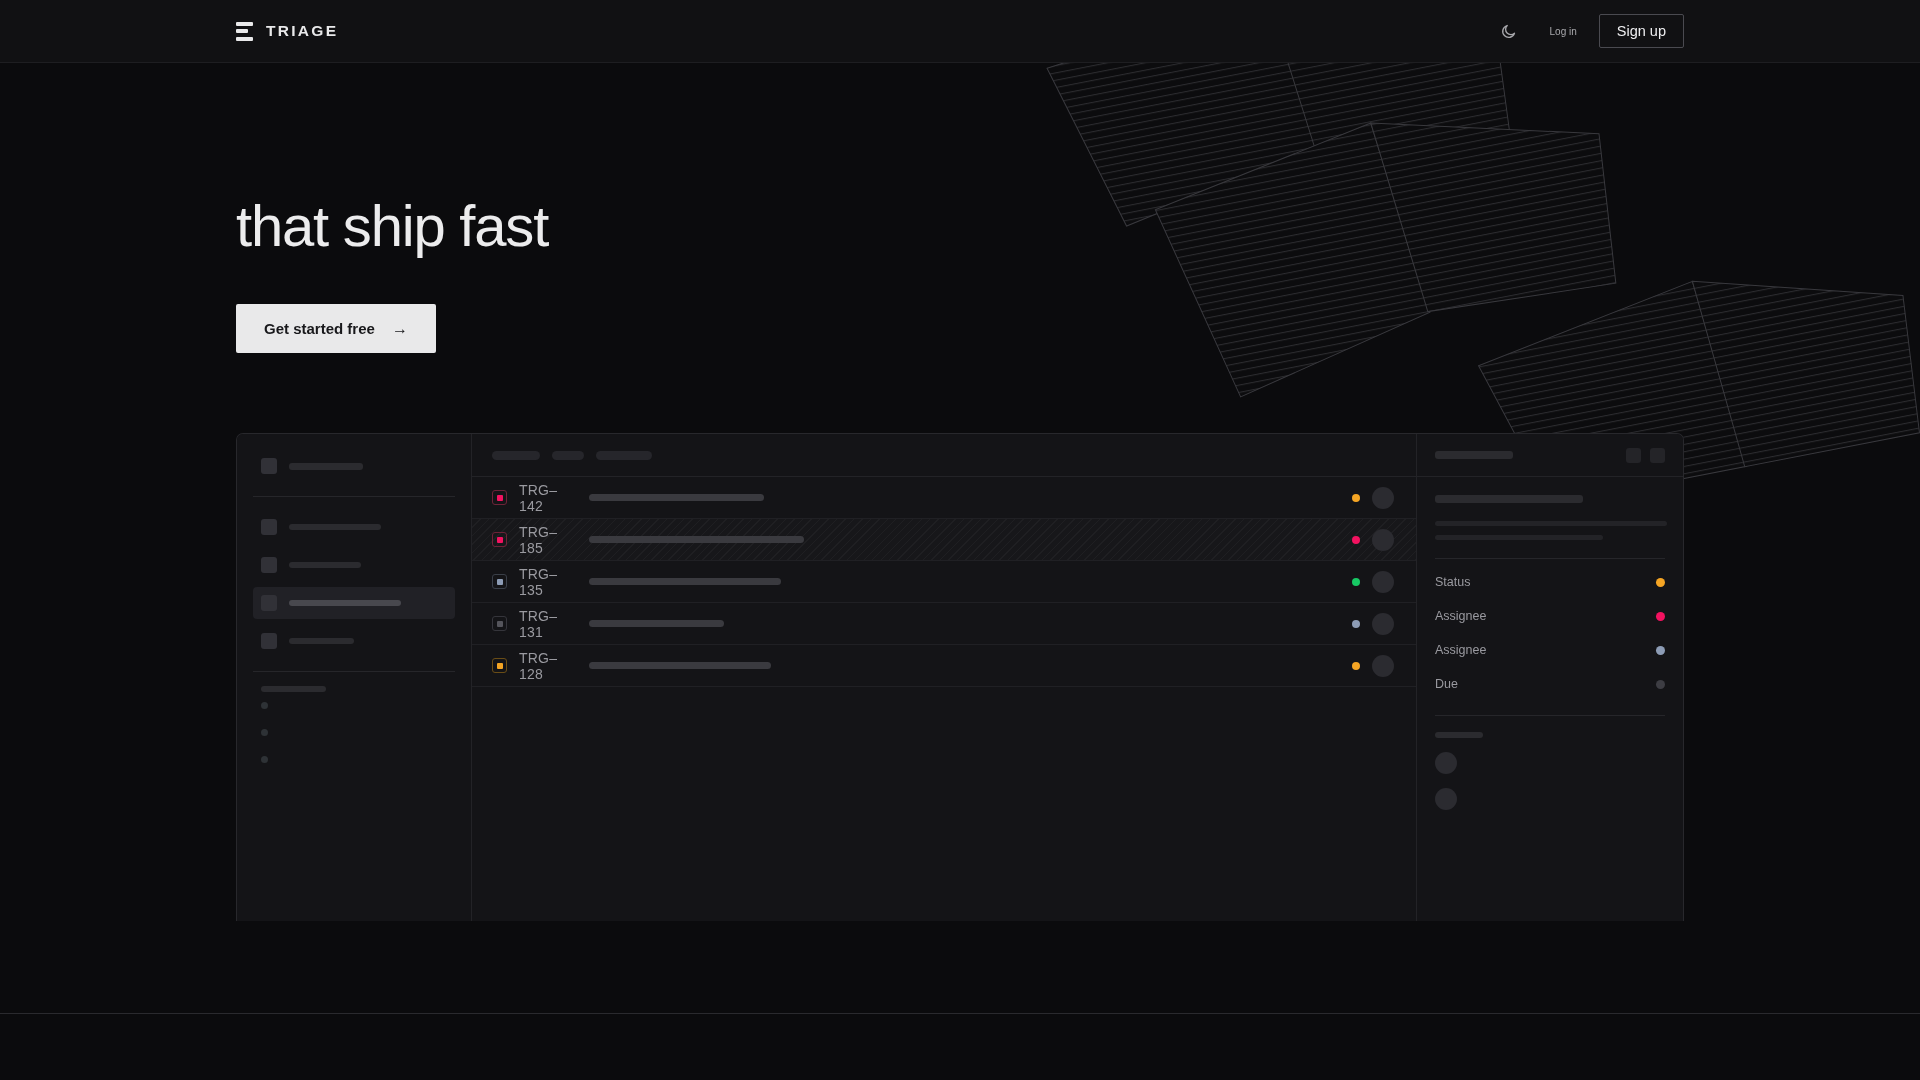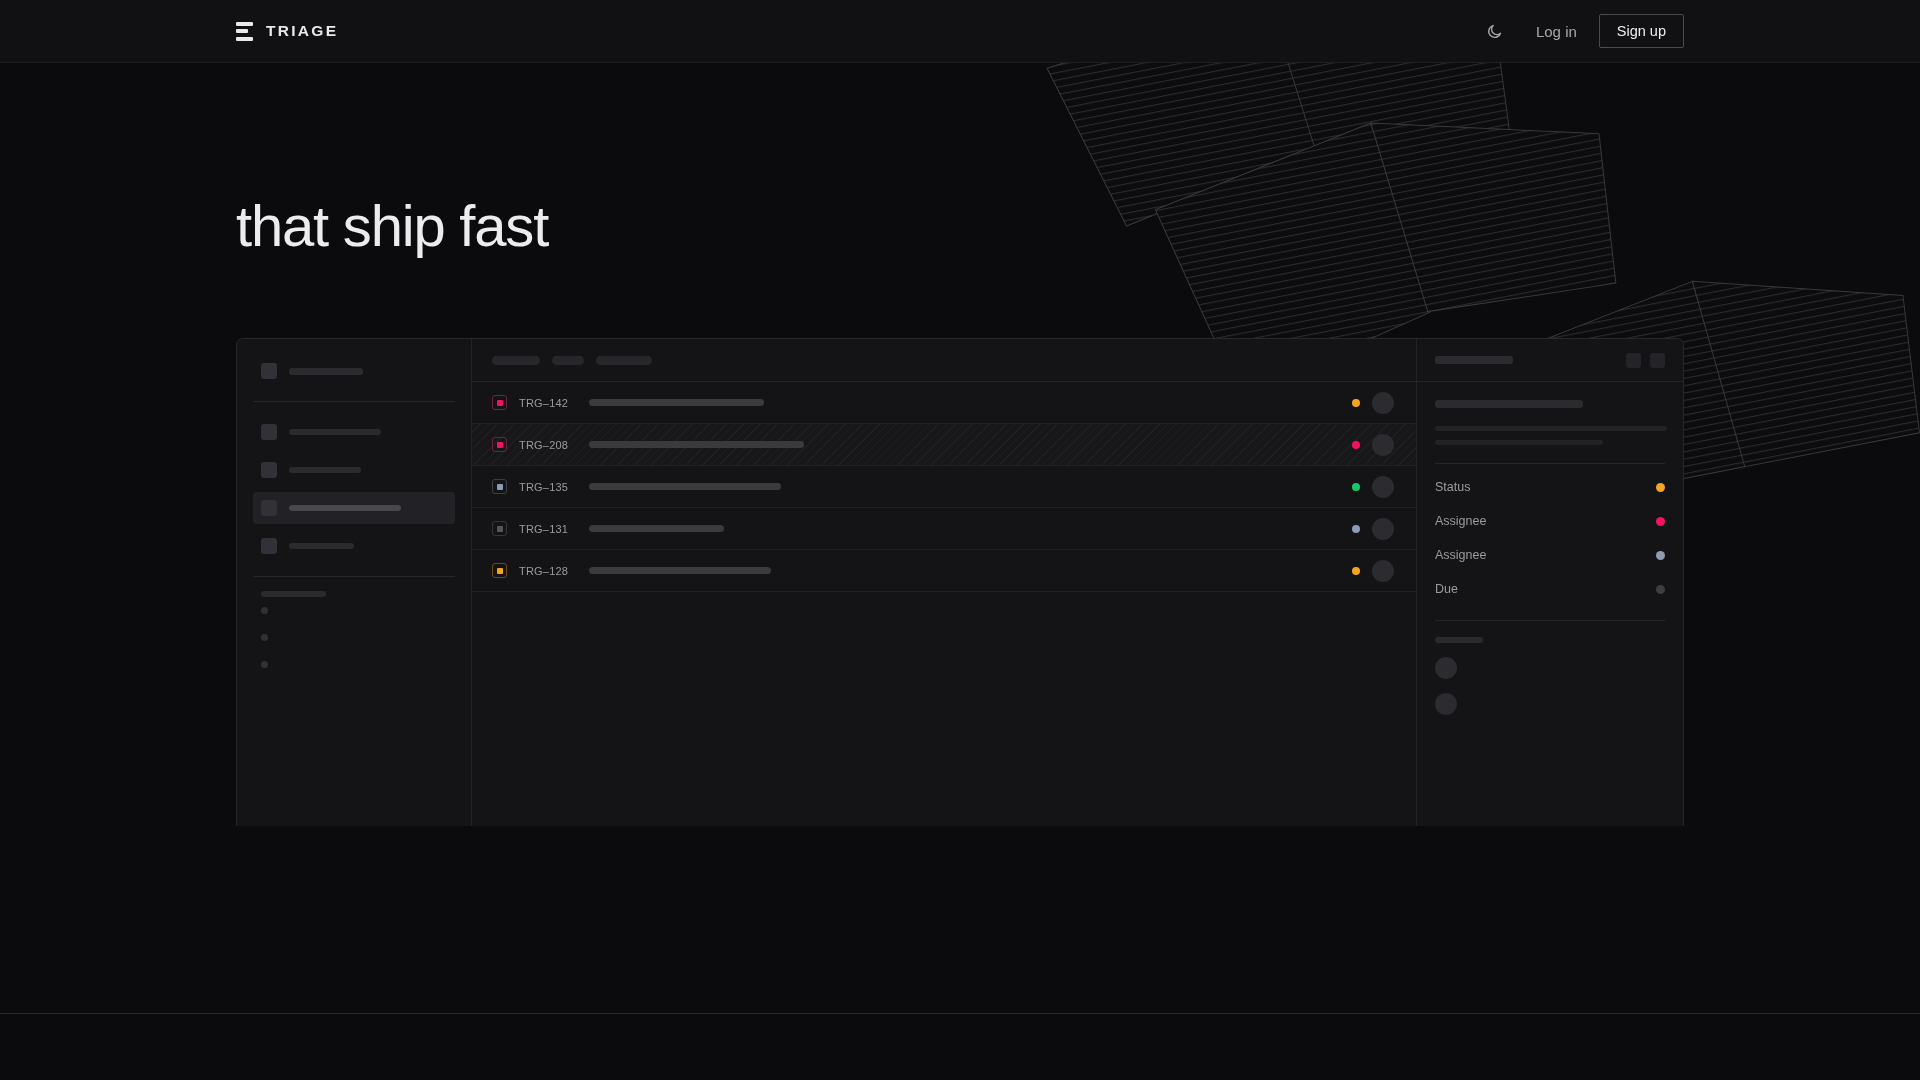--- a/index.html
+++ b/index.html
@@ -70,21 +70,21 @@
     display: flex; align-items: center; justify-content: center;
     background: none; border: none;
     cursor: pointer;
   }
   .moon {
     width: 17px; height: 17px;
     display: block;
   }
   .login-link {
     color: #a9a9ad;
-    font-size: 15px;
+    font-size: 10px;
     padding: 0 22px;
     text-decoration: none;
     cursor: pointer;
     white-space: nowrap;
   }
   .signup-btn {
     border: 1px solid #4a4a50;
     background: transparent;
     color: #eeeef0;
     font-size: 14.5px;
@@ -215,21 +215,21 @@
   .pr-box {
     width: 15px; height: 15px;
     border: 1px solid #3a3a40;
     border-radius: 3px;
     display: flex; align-items: center; justify-content: center;
     flex: 0 0 15px;
   }
   .pr-box i { width: 6px; height: 6px; border-radius: 1px; display: block; }
   .mk-id {
     color: #9a9aa0;
-    font-size: 11px;
+    font-size: 14px;
     margin-left: 12px;
     width: 58px;
     flex: 0 0 58px;
     letter-spacing: 0.2px;
   }
   .mk-title-sk { height: 7px; border-radius: 4px; background: #3a3a3f; margin-left: 12px; }
   .mk-item-right { margin-left: auto; display: flex; align-items: center; gap: 12px; }
   .st-dot { width: 8px; height: 8px; border-radius: 50%; display: block; flex: 0 0 8px; }
   .av { width: 22px; height: 22px; border-radius: 50%; background: #2b2b30; display: block; flex: 0 0 22px; }
 
@@ -349,20 +349,24 @@
         </g>
       <polygon points="672,238 876,292 866,430 688,430" transform="rotate(-11 560 330)" fill="none" stroke="#3c3c41" stroke-width="1"></polygon>
     </g>
   </svg>
 
   <div class="hero">
     <h1 class="hero-title">
       <br>
       <span>that ship fast</span>
     </h1>
+    <button class="cta">
+      <span>Get started free</span>
+      <span class="arrow">→</span>
+    </button>
   </div>
 
   <div class="mock">
 
     <div class="mk-side">
       <div class="mk-row" style="padding:8px 8px;">
         <span class="sk-sq"></span>
         <span class="sk" style="width:74px;height:7px;"></span>
       </div>
       <div class="mk-hr"></div>
@@ -414,21 +418,21 @@
             <span class="mk-title-sk" style="width: 175px;"></span>
             <span class="mk-item-right">
               <span class="st-dot" style="background: rgb(245, 165, 36);"></span>
               <span class="av"></span>
             </span>
           </div>
           <div class="mk-item hatched">
             <span class="pr-box" style="border-color: rgb(109, 35, 56);">
               <i style="background: rgb(243, 18, 96);"></i>
             </span>
-            <span class="mk-id">TRG–208</span>
+            <span class="mk-id">TRG–185</span>
             <span class="mk-title-sk" style="width: 215px;"></span>
             <span class="mk-item-right">
               <span class="st-dot" style="background: rgb(243, 18, 96);"></span>
               <span class="av"></span>
             </span>
           </div>
           <div class="mk-item">
             <span class="pr-box" style="border-color: rgb(58, 63, 72);">
               <i style="background: rgb(141, 156, 181);"></i>
             </span>

